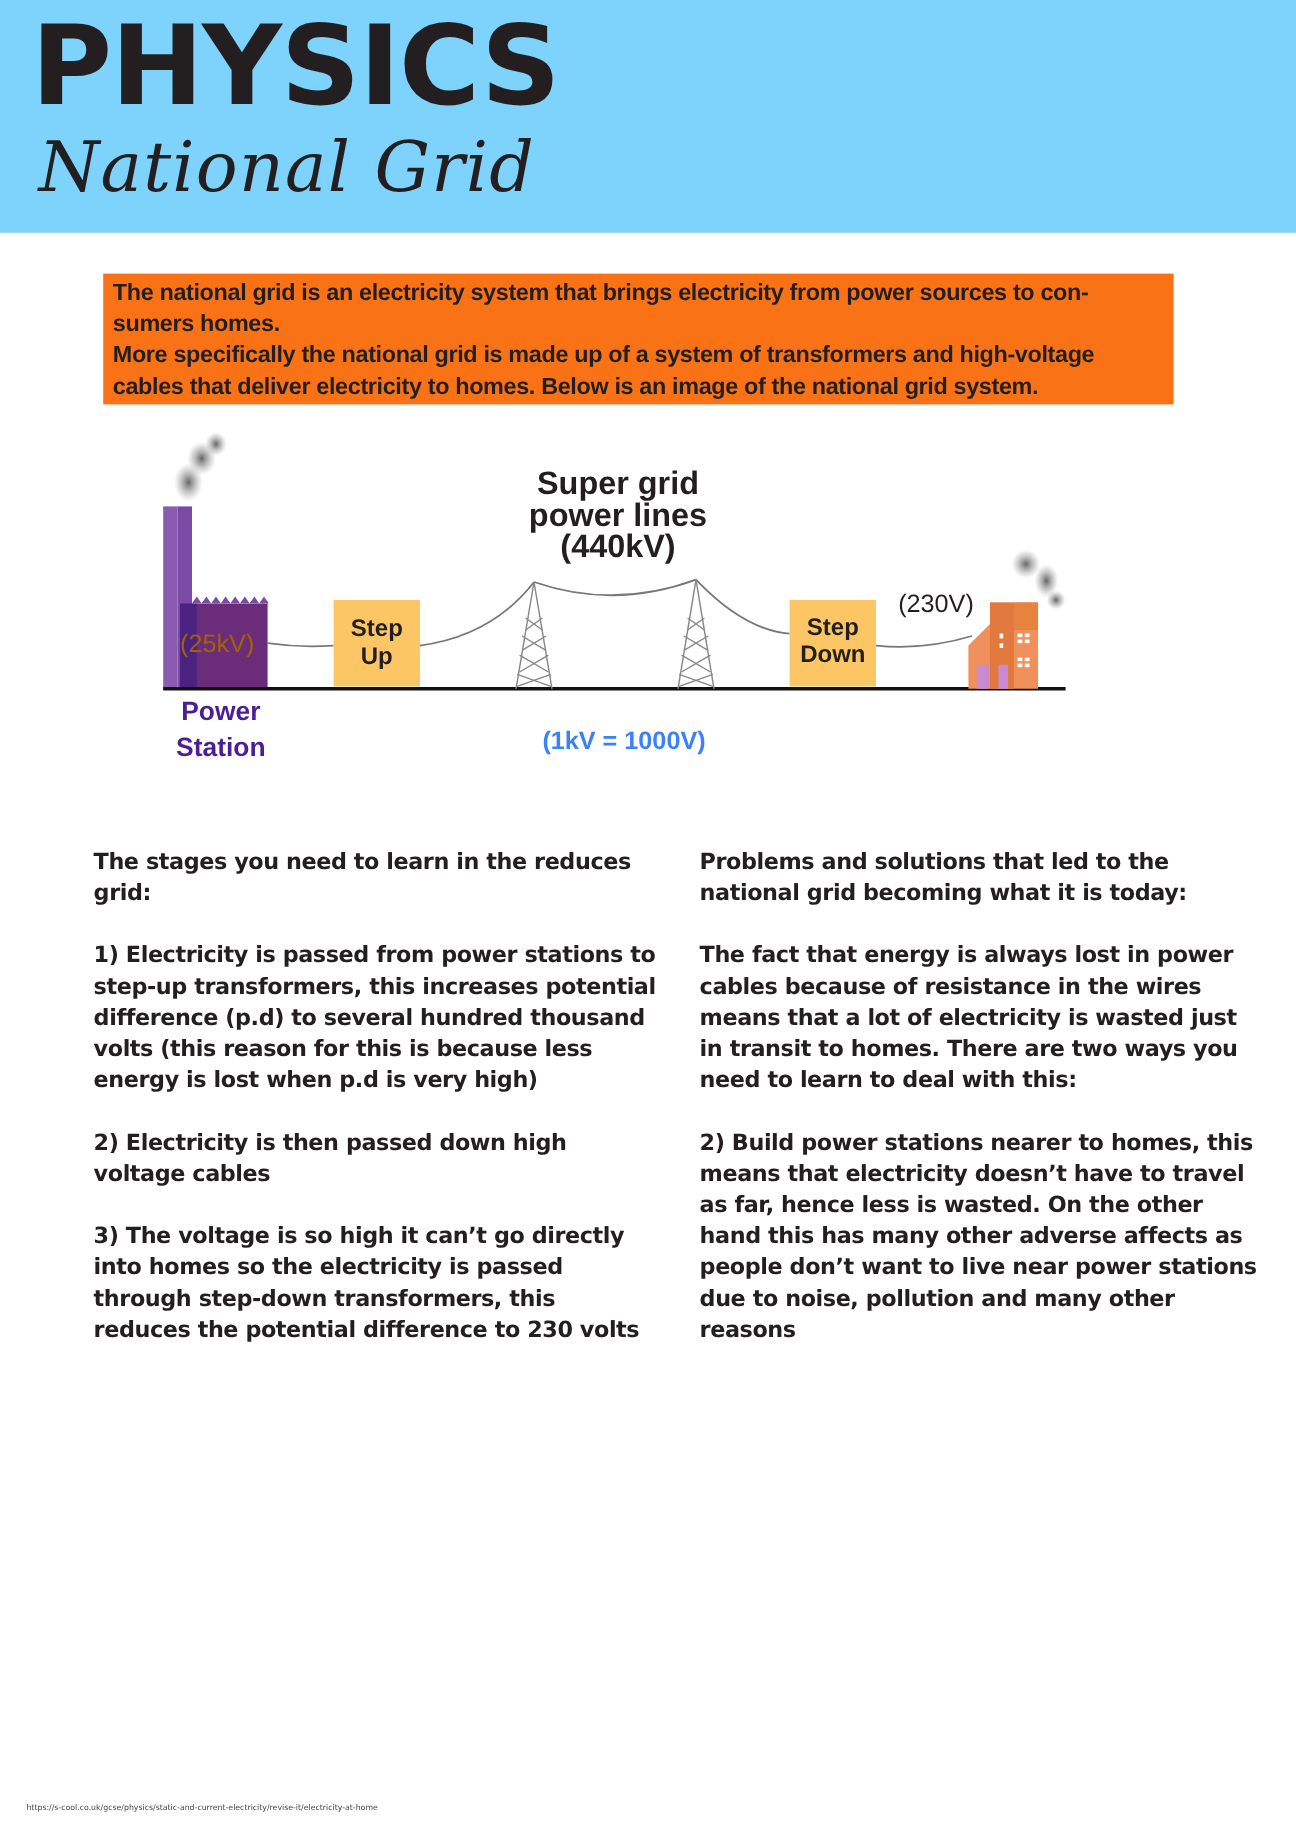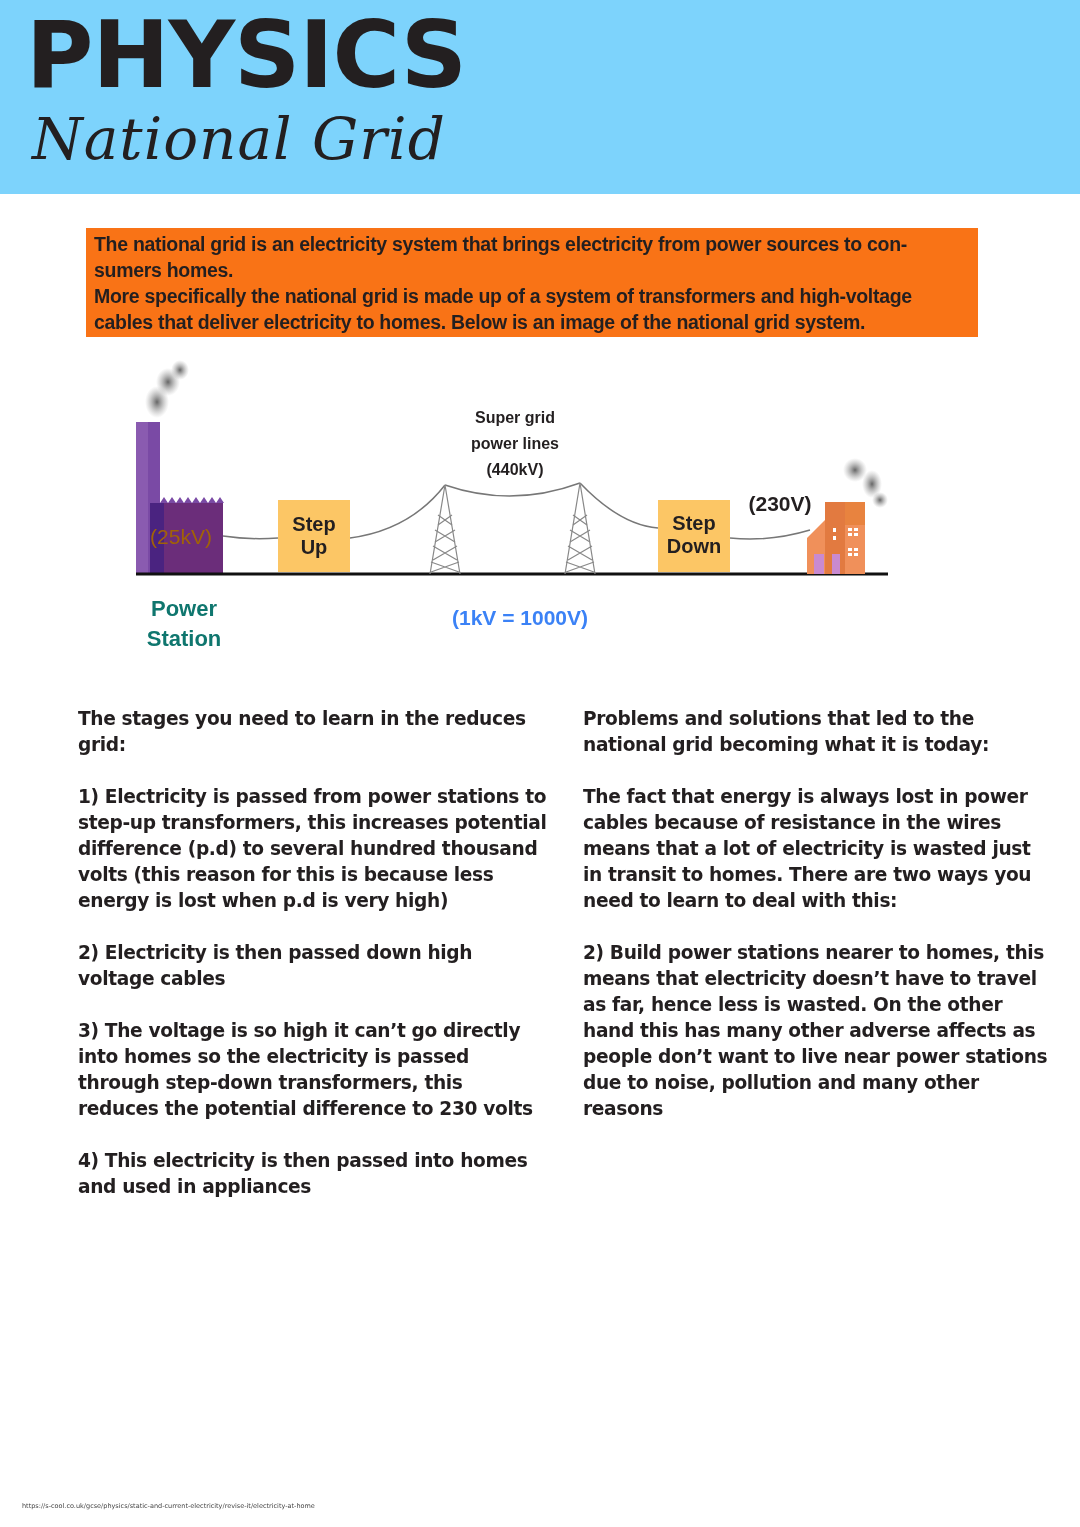--- a/index.html
+++ b/index.html
@@ -112,47 +112,46 @@
           <rect x="734" y="198" width="4" height="3"></rect>
         <rect x="728" y="203" width="4" height="3"></rect>
           <rect x="734" y="203" width="4" height="3"></rect>
         <rect x="713" y="178" width="3" height="4"></rect>
           <rect x="713" y="186" width="3" height="4"></rect>
       </g>
     </g>
   </svg>
 
   <div class="dlabel" style="left:18px; top:175px; width:86px; font-size:21px; color:#a16207; font-weight:normal;">(25kV)</div>
-  <div class="dlabel" style="left:14px; top:244px; width:100px; font-size:22px; color:#0f766e; line-height:30px;">
+  <div class="dlabel" style="left:14px; top:228px; width:100px; font-size:22px; color:#4c1d95; line-height:30px;">
     <div>Power</div>
     <div>Station</div>
   </div>
   <div class="dlabel" style="left:158px; top:163px; width:72px; font-size:20px; color:#231f20;">
     <div>Step</div>
     <div>Up</div>
   </div>
-  <div class="dlabel" style="left:310px; top:55px; width:170px; font-size:16px; color:#231f20; line-height:26px;">
+  <div class="dlabel" style="left:310px; top:40px; width:170px; font-size:27px; color:#231f20; line-height:26px;">
     <div>Super grid</div>
     <div>power lines</div>
     <div>(440kV)</div>
   </div>
   <div class="dlabel" style="left:538px; top:162px; width:72px; font-size:20px; color:#231f20;">
     <div>Step</div>
     <div>Down</div>
   </div>
-  <div class="dlabel" style="left:618px; top:142px; width:84px; font-size:21px; color:#231f20; font-weight:bold;">(230V)</div>
+  <div class="dlabel" style="left:618px; top:142px; width:84px; font-size:21px; color:#231f20; font-weight:normal;">(230V)</div>
   <div class="dlabel" style="left:310px; top:256px; width:180px; font-size:21px; color:#3b82f6;">(1kV = 1000V)</div>
 </div>
 
 <div class="col" style="left:78px; top:706px; width:470px;">
   <p>The stages you need to learn in the reduces grid:</p>
   <p>1) Electricity is passed from power stations to step-up transformers, this increases potential difference (p.d) to several hundred thousand volts (this reason for this is because less energy is lost when p.d is very high)</p>
   <p>2) Electricity is then passed down high voltage cables</p>
   <p>3) The voltage is so high it can’t go directly into homes so the electricity is passed through step-down transformers, this reduces the potential difference to 230 volts</p>
-  <p>4) This electricity is then passed into homes and used in appliances</p>
 </div>
 
 <div class="col" style="left:583px; top:706px; width:470px;">
   <p>Problems and solutions that led to the national grid becoming what it is today:</p>
   <p>The fact that energy is always lost in power cables because of resistance in the wires means that a lot of electricity is wasted just in transit to homes. There are two ways you need to learn to deal with this:</p>
   <p>2) Build power stations nearer to homes, this means that electricity doesn’t have to travel as far, hence less is wasted. On the other hand this has many other adverse affects as people don’t want to live near power stations due to noise, pollution and many other reasons</p>
 </div>
 
 <div class="footer-url">https://s-cool.co.uk/gcse/physics/static-and-current-electricity/revise-it/electricity-at-home</div>
 

